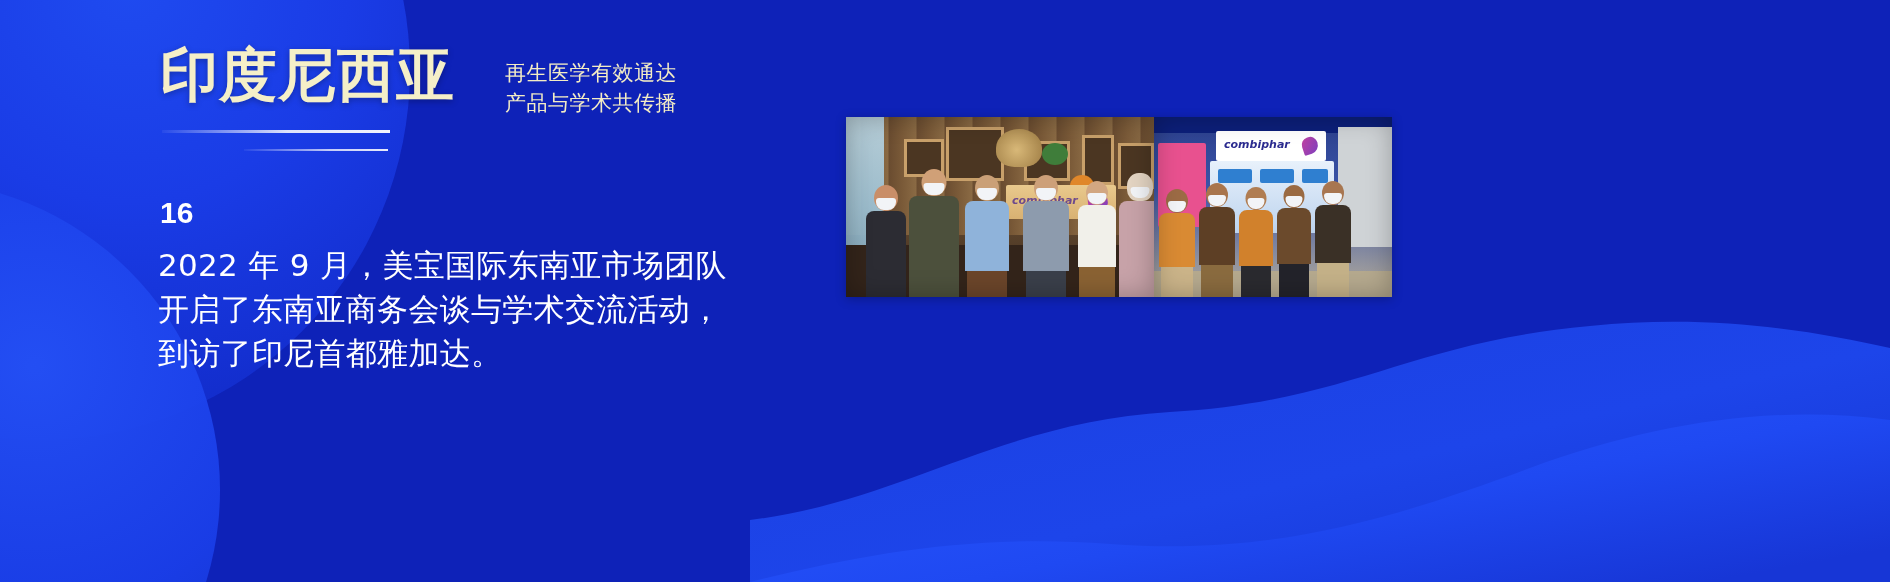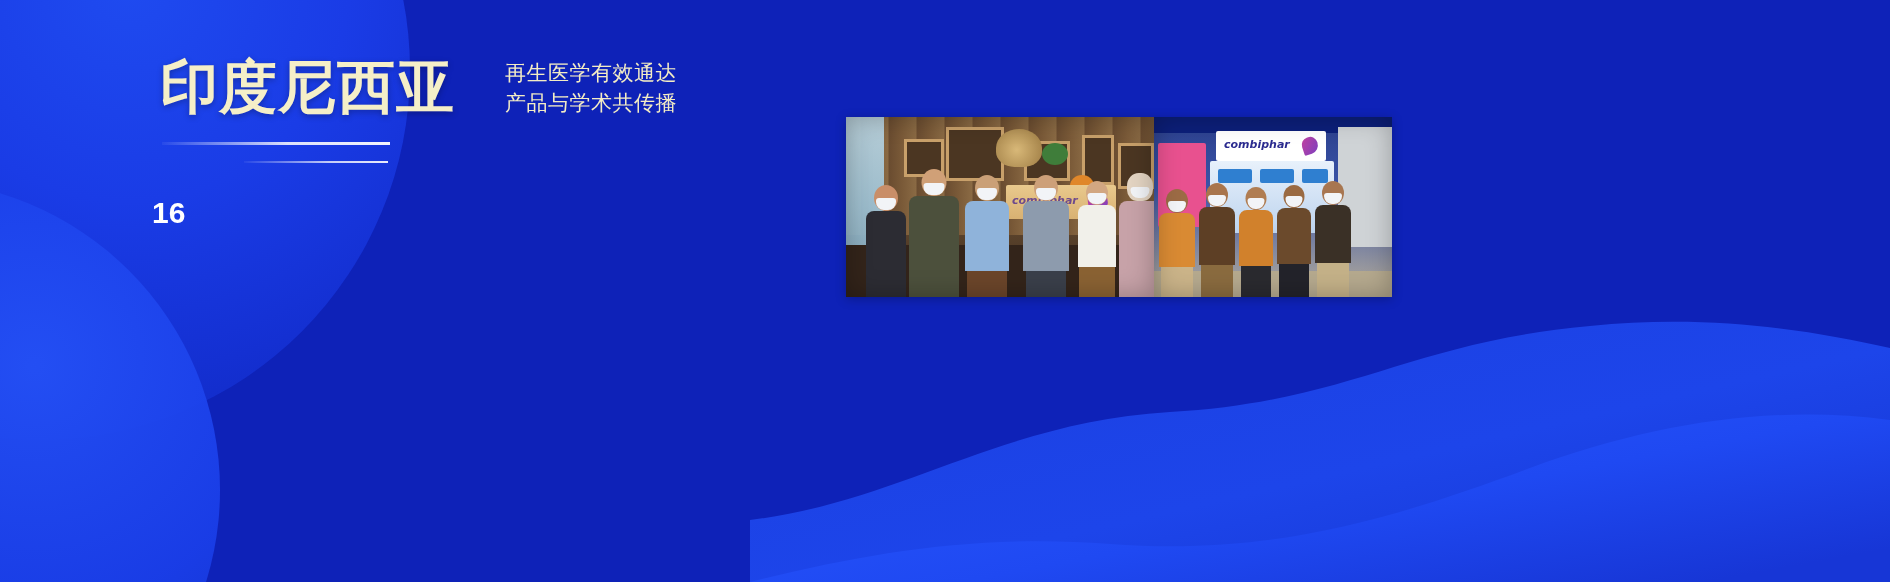--- a/index.html
+++ b/index.html
@@ -19,40 +19,40 @@
   }
   .bg-circle2{
     position:absolute;left:-400px;top:180px;width:620px;height:620px;border-radius:50%;
     background:radial-gradient(circle at 70% 30%, #2450f5 0%, #1a3ee8 40%, #1130c6 72%, #0e22b8 100%);
     opacity:.95;
   }
   .wave-wrap{position:absolute;right:0;bottom:0;width:1140px;height:330px;}
   .wave-wrap svg{display:block;width:100%;height:100%;}
 
   
-  .title-block{position:absolute;left:160px;top:58px;}
+  .title-block{position:absolute;left:160px;top:46px;}
   .main-title{
     font-size:58px;line-height:1;font-weight:bold;color:#f5efc8;letter-spacing:1px;
     text-shadow:0 2px 6px rgba(0,0,0,.28);
     font-family:"DejaVu Sans","Liberation Sans",sans-serif;
   }
   .rule1{position:absolute;left:2px;top:84px;width:228px;height:3px;
     background:linear-gradient(90deg,rgba(255,255,255,.05) 0%,rgba(255,255,255,.85) 55%,rgba(255,255,255,.95) 100%);}
   .rule2{position:absolute;left:84px;top:103px;width:144px;height:2px;
     background:linear-gradient(90deg,rgba(255,255,255,.05) 0%,rgba(255,255,255,.75) 60%,rgba(255,255,255,.9) 100%);}
 
   .subtitle{
     position:absolute;left:505px;top:58px;
     color:#f3ecc4;font-size:21px;line-height:1.45;text-align:center;letter-spacing:.5px;
     font-family:"DejaVu Sans","Liberation Sans",sans-serif;
   }
   .subtitle div{white-space:nowrap;}
 
   .number{
-    position:absolute;left:152px;top:198px;
+    position:absolute;left:160px;top:198px;
     color:#ffffff;font-size:30px;font-weight:bold;line-height:1;
     font-family:"Liberation Sans","DejaVu Sans",sans-serif;
   }
   .body-text{
     position:absolute;left:158px;top:243px;width:580px;
     color:#ffffff;font-size:31px;line-height:1.42;letter-spacing:.3px;
     font-family:"DejaVu Sans","Liberation Sans",sans-serif;
   }
   .body-text div{white-space:nowrap;}
 
@@ -145,20 +145,25 @@
     <div class="rule2"></div>
   </div>
 
   <div class="subtitle">
     <div>再生医学有效通达</div>
     <div>产品与学术共传播</div>
   </div>
 
   <div class="number">16</div>
 
+  <div class="body-text">
+    <div>2022 年 9 月，美宝国际东南亚市场团队</div>
+    <div>开启了东南亚商务会谈与学术交流活动，</div>
+    <div>到访了印尼首都雅加达。</div>
+  </div>
 
   <div class="photos">
 
     <div class="photo photo-left p1">
       <div class="wall"></div>
       <div class="doorlight"></div>
       <div class="shelf s1"></div>
       <div class="shelf s2"></div>
       <div class="shelf s3"></div>
       <div class="shelf s4"></div>

